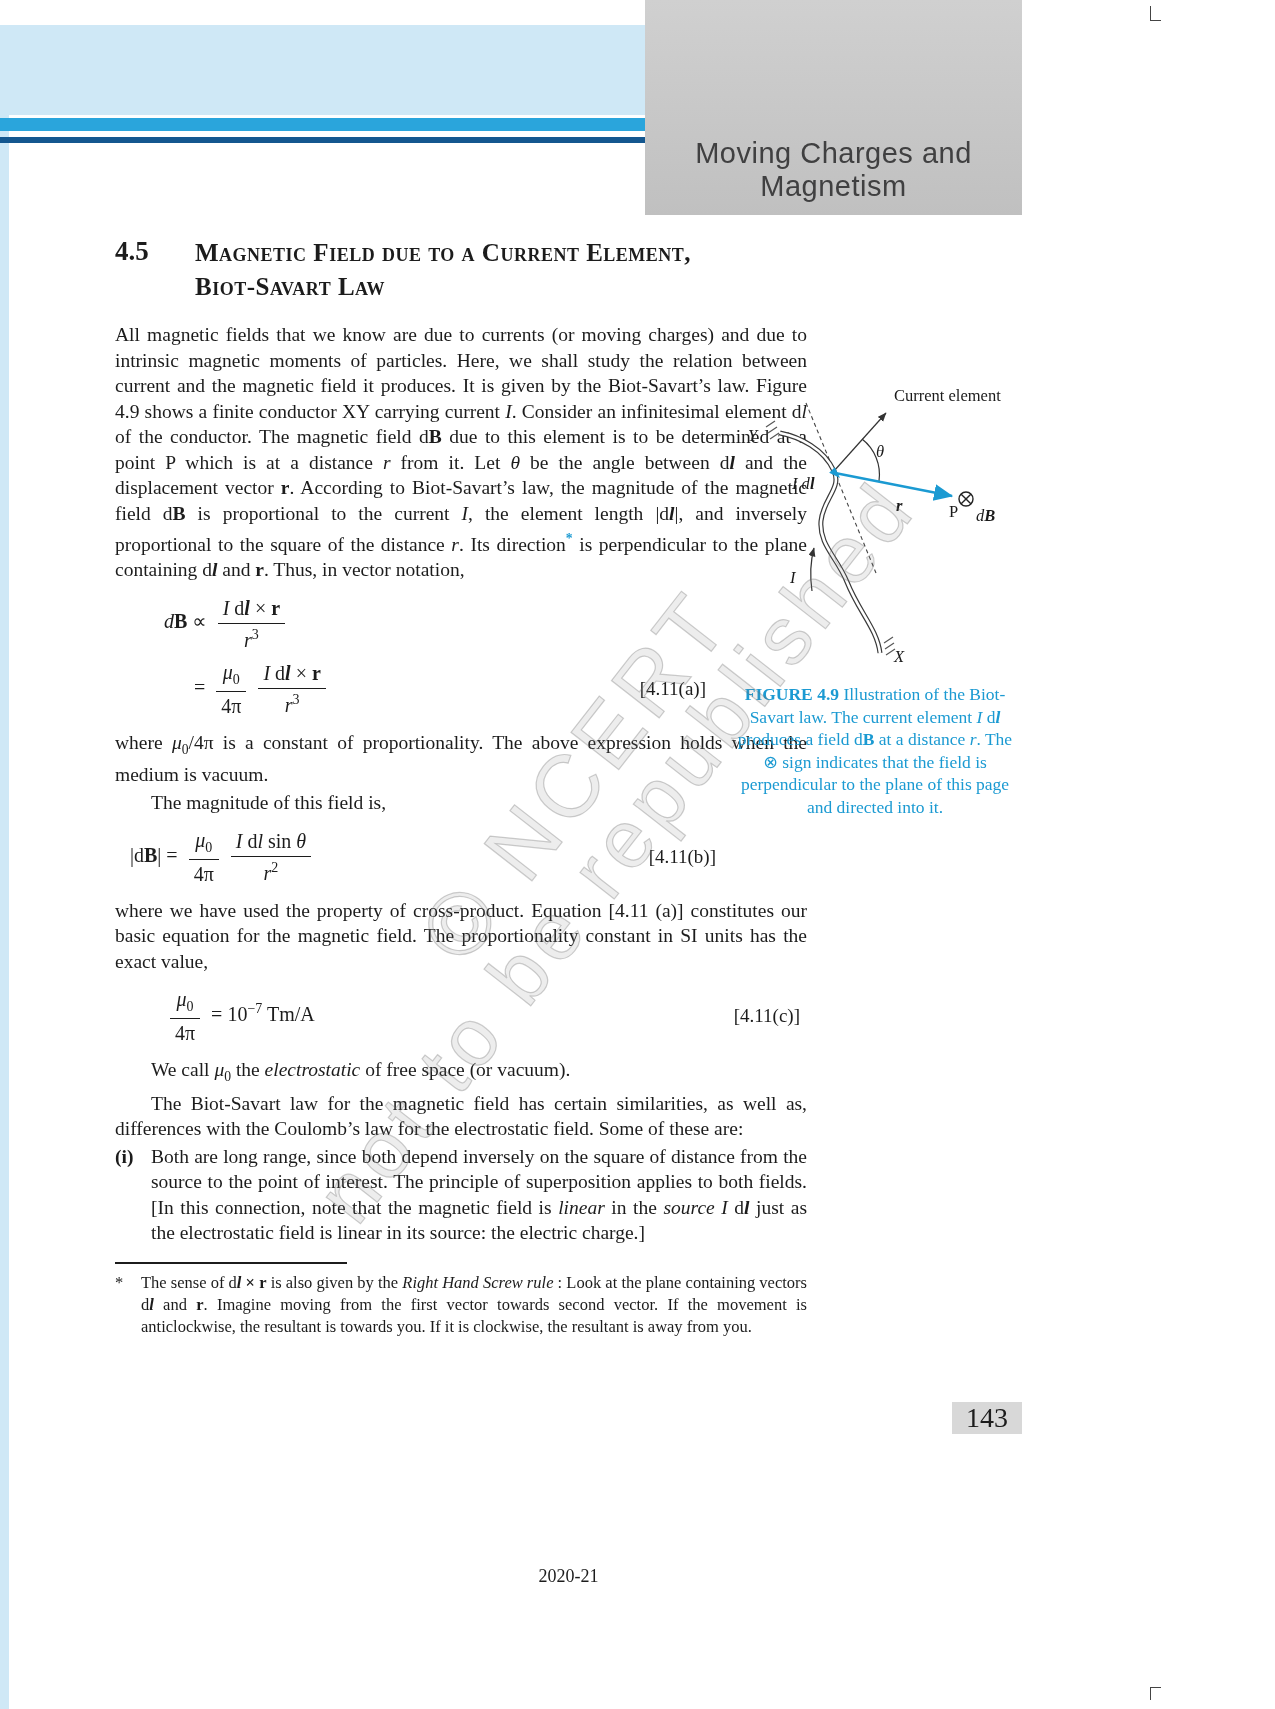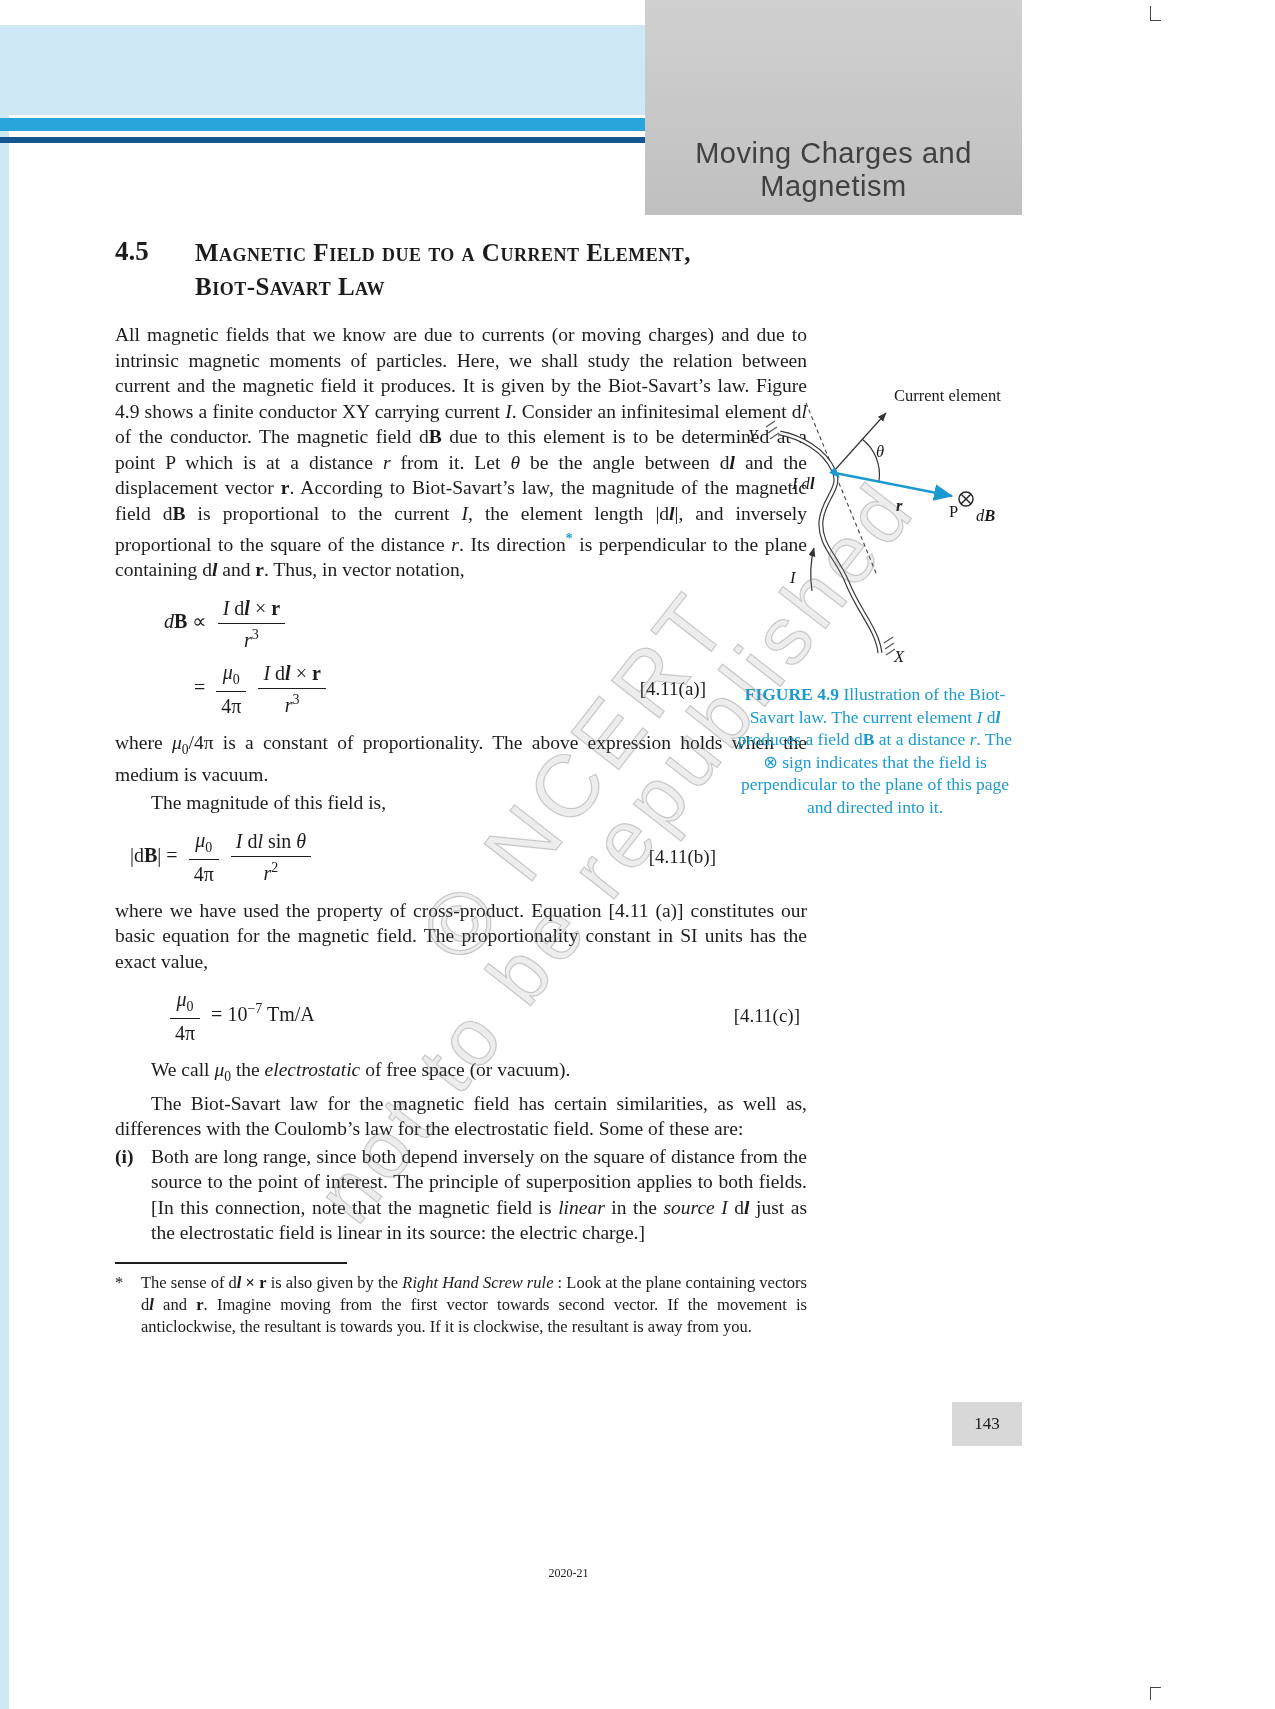--- a/index.html
+++ b/index.html
@@ -71,25 +71,25 @@
 
   svg .lbl { font-family:"Liberation Serif", serif; font-size:16.5px; fill:#1a1a1a; }
   svg .it { font-style:italic; }
   svg .b { font-weight:bold; }
   svg .dash { stroke:#444; stroke-width:1.1; stroke-dasharray:4 3.2; }
   svg .thin { stroke:#333; stroke-width:1.2; fill:none; }
   svg .hatch line { stroke:#555; stroke-width:1.2; }
 
   
   .page-num-box {
-    position:absolute; left:952px; top:1402px; width:70px; height:44px;
+    position:absolute; left:952px; top:1402px; width:70px; height:32px;
     background:var(--pagenum_bg,#d8d8d8); display:flex; align-items:center; justify-content:center;
-    font-size:17px;
-  }
-  .footer-year { position:absolute; left:115px; top:1566px; width:907px; text-align:center; font-size:12px; }
+    font-size:28px;
+  }
+  .footer-year { position:absolute; left:115px; top:1566px; width:907px; text-align:center; font-size:18px; }
 
   
   .crop-tr { position:absolute; left:1150px; top:6px; width:11px; height:15px; border-left:1.6px solid #444; border-bottom:1.6px solid #444; }
   .crop-br { position:absolute; left:1150px; top:1687px; width:11px; height:13px; border-left:1.6px solid #444; border-top:1.6px solid #444; }
 
   
   .wm {
     position:absolute; pointer-events:none; white-space:nowrap;
     font-family:"Liberation Sans", sans-serif; font-weight:400;
     color:rgba(130,130,130,0.14);

